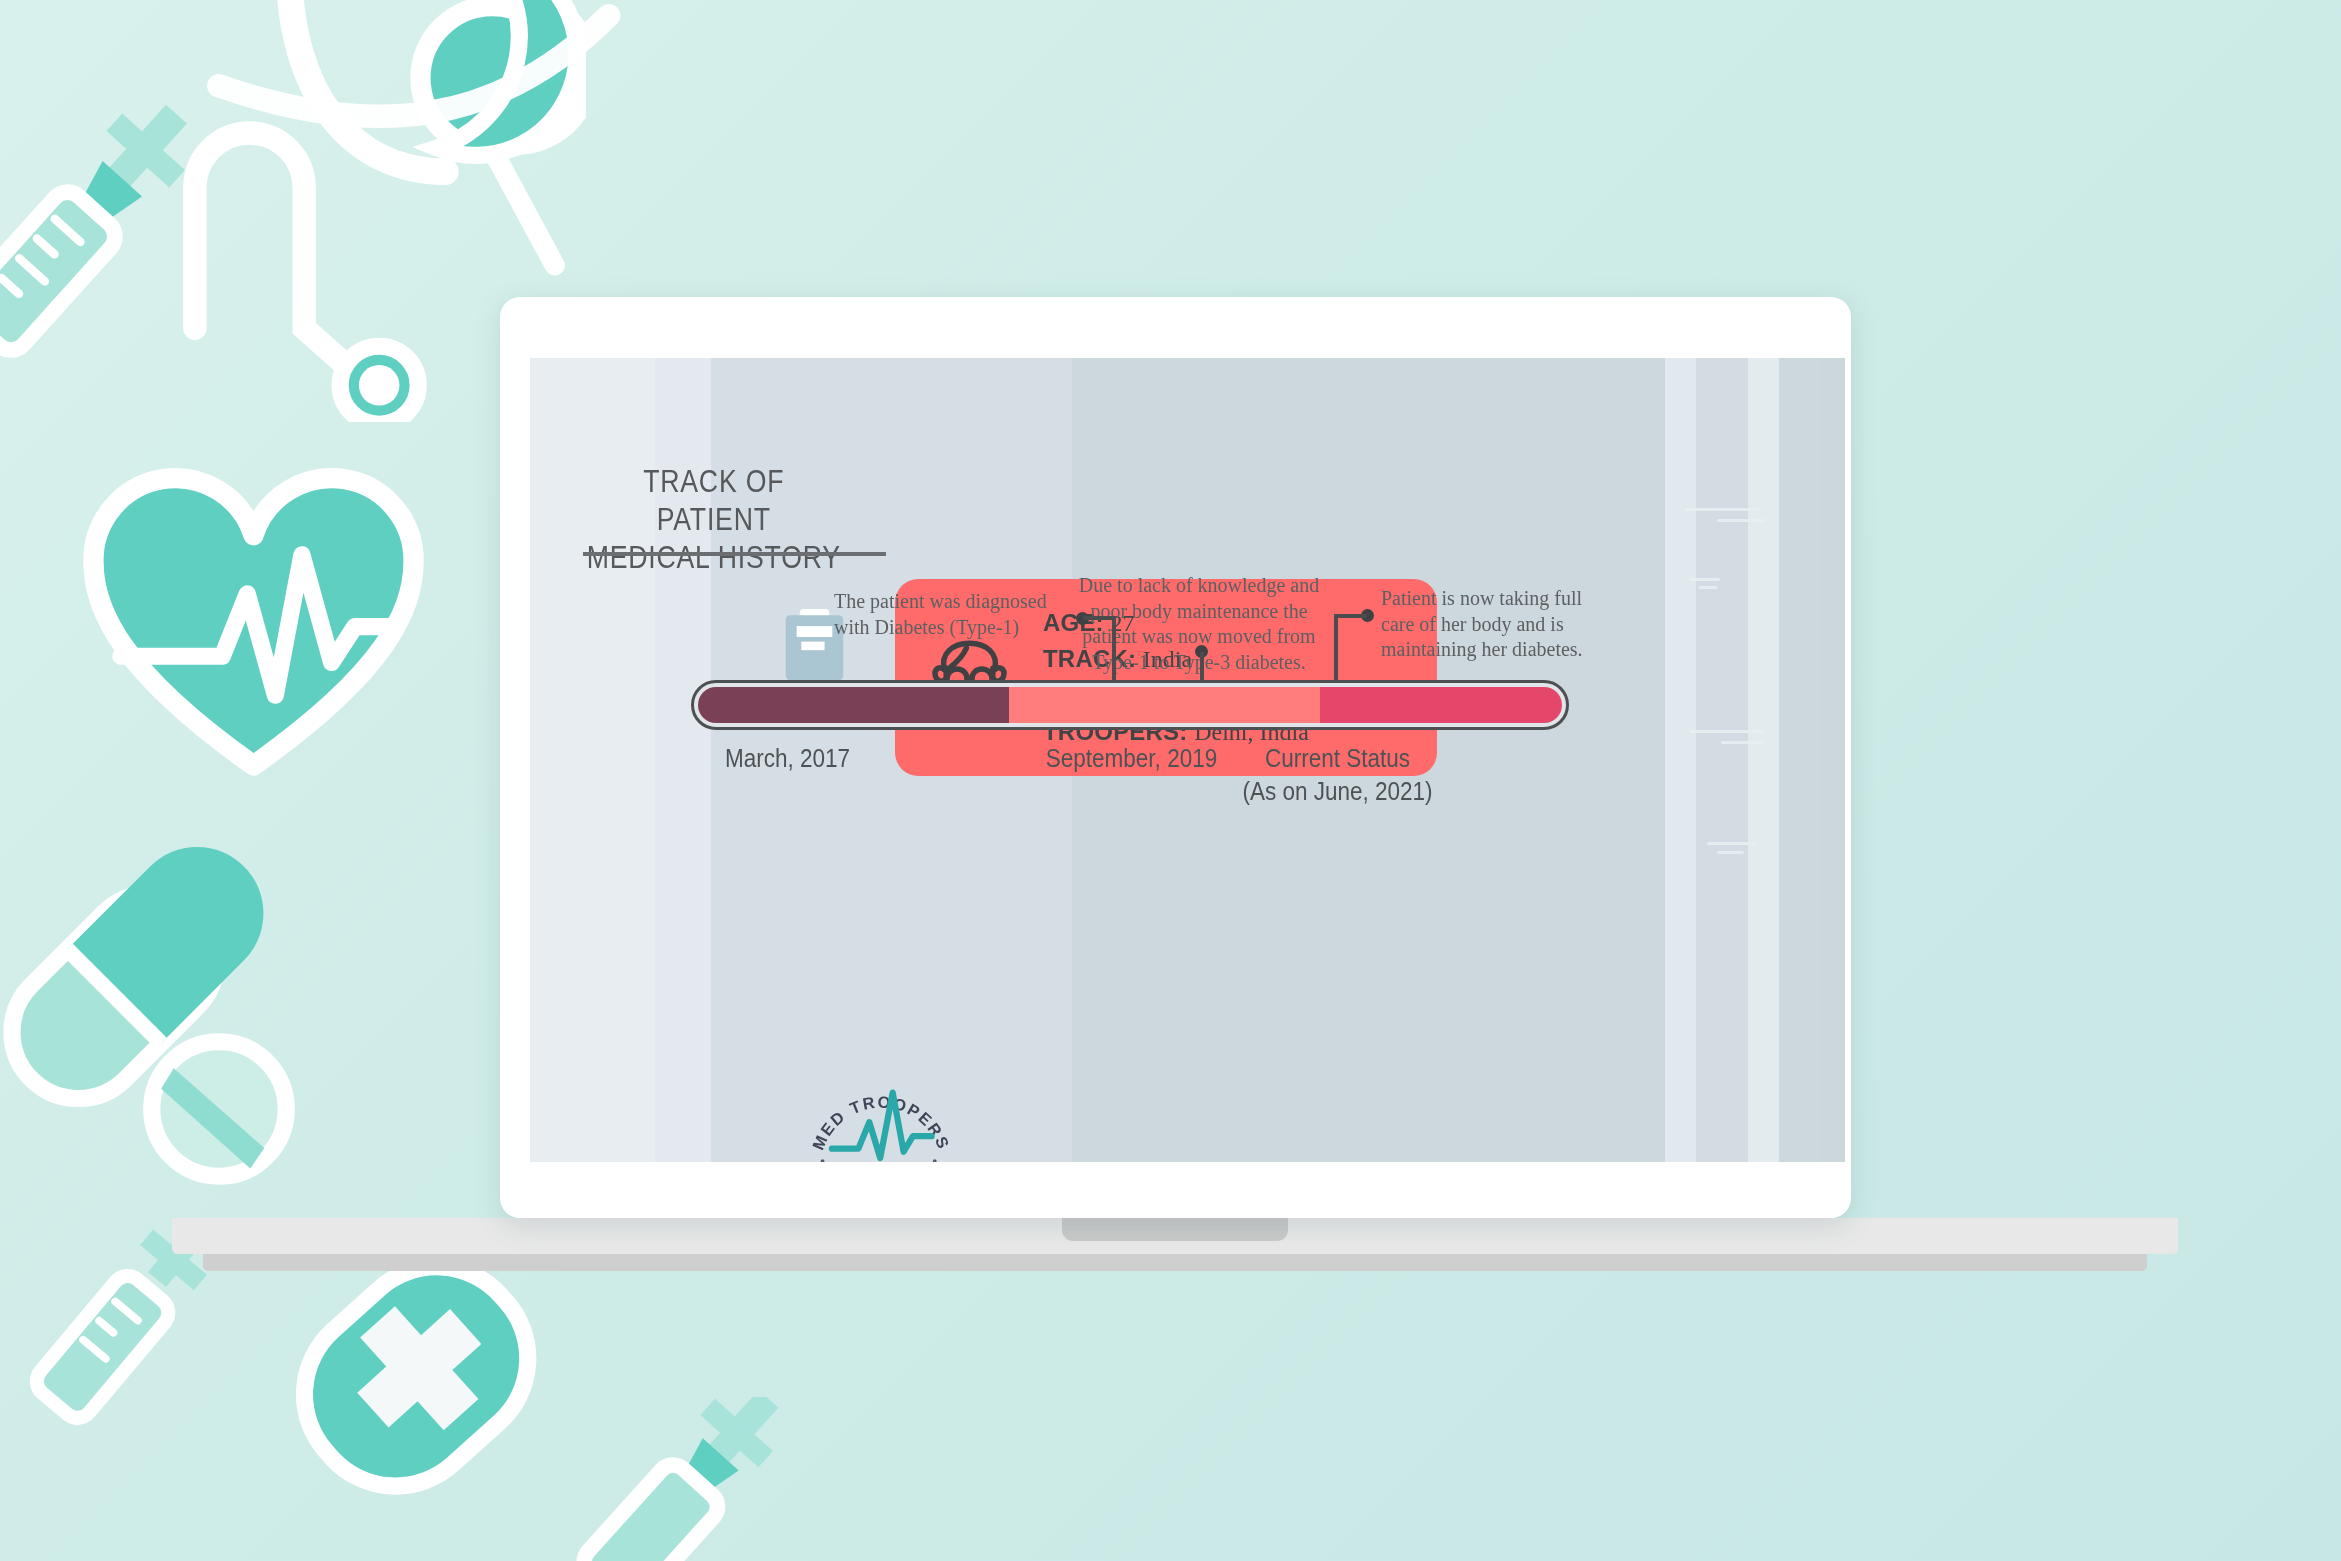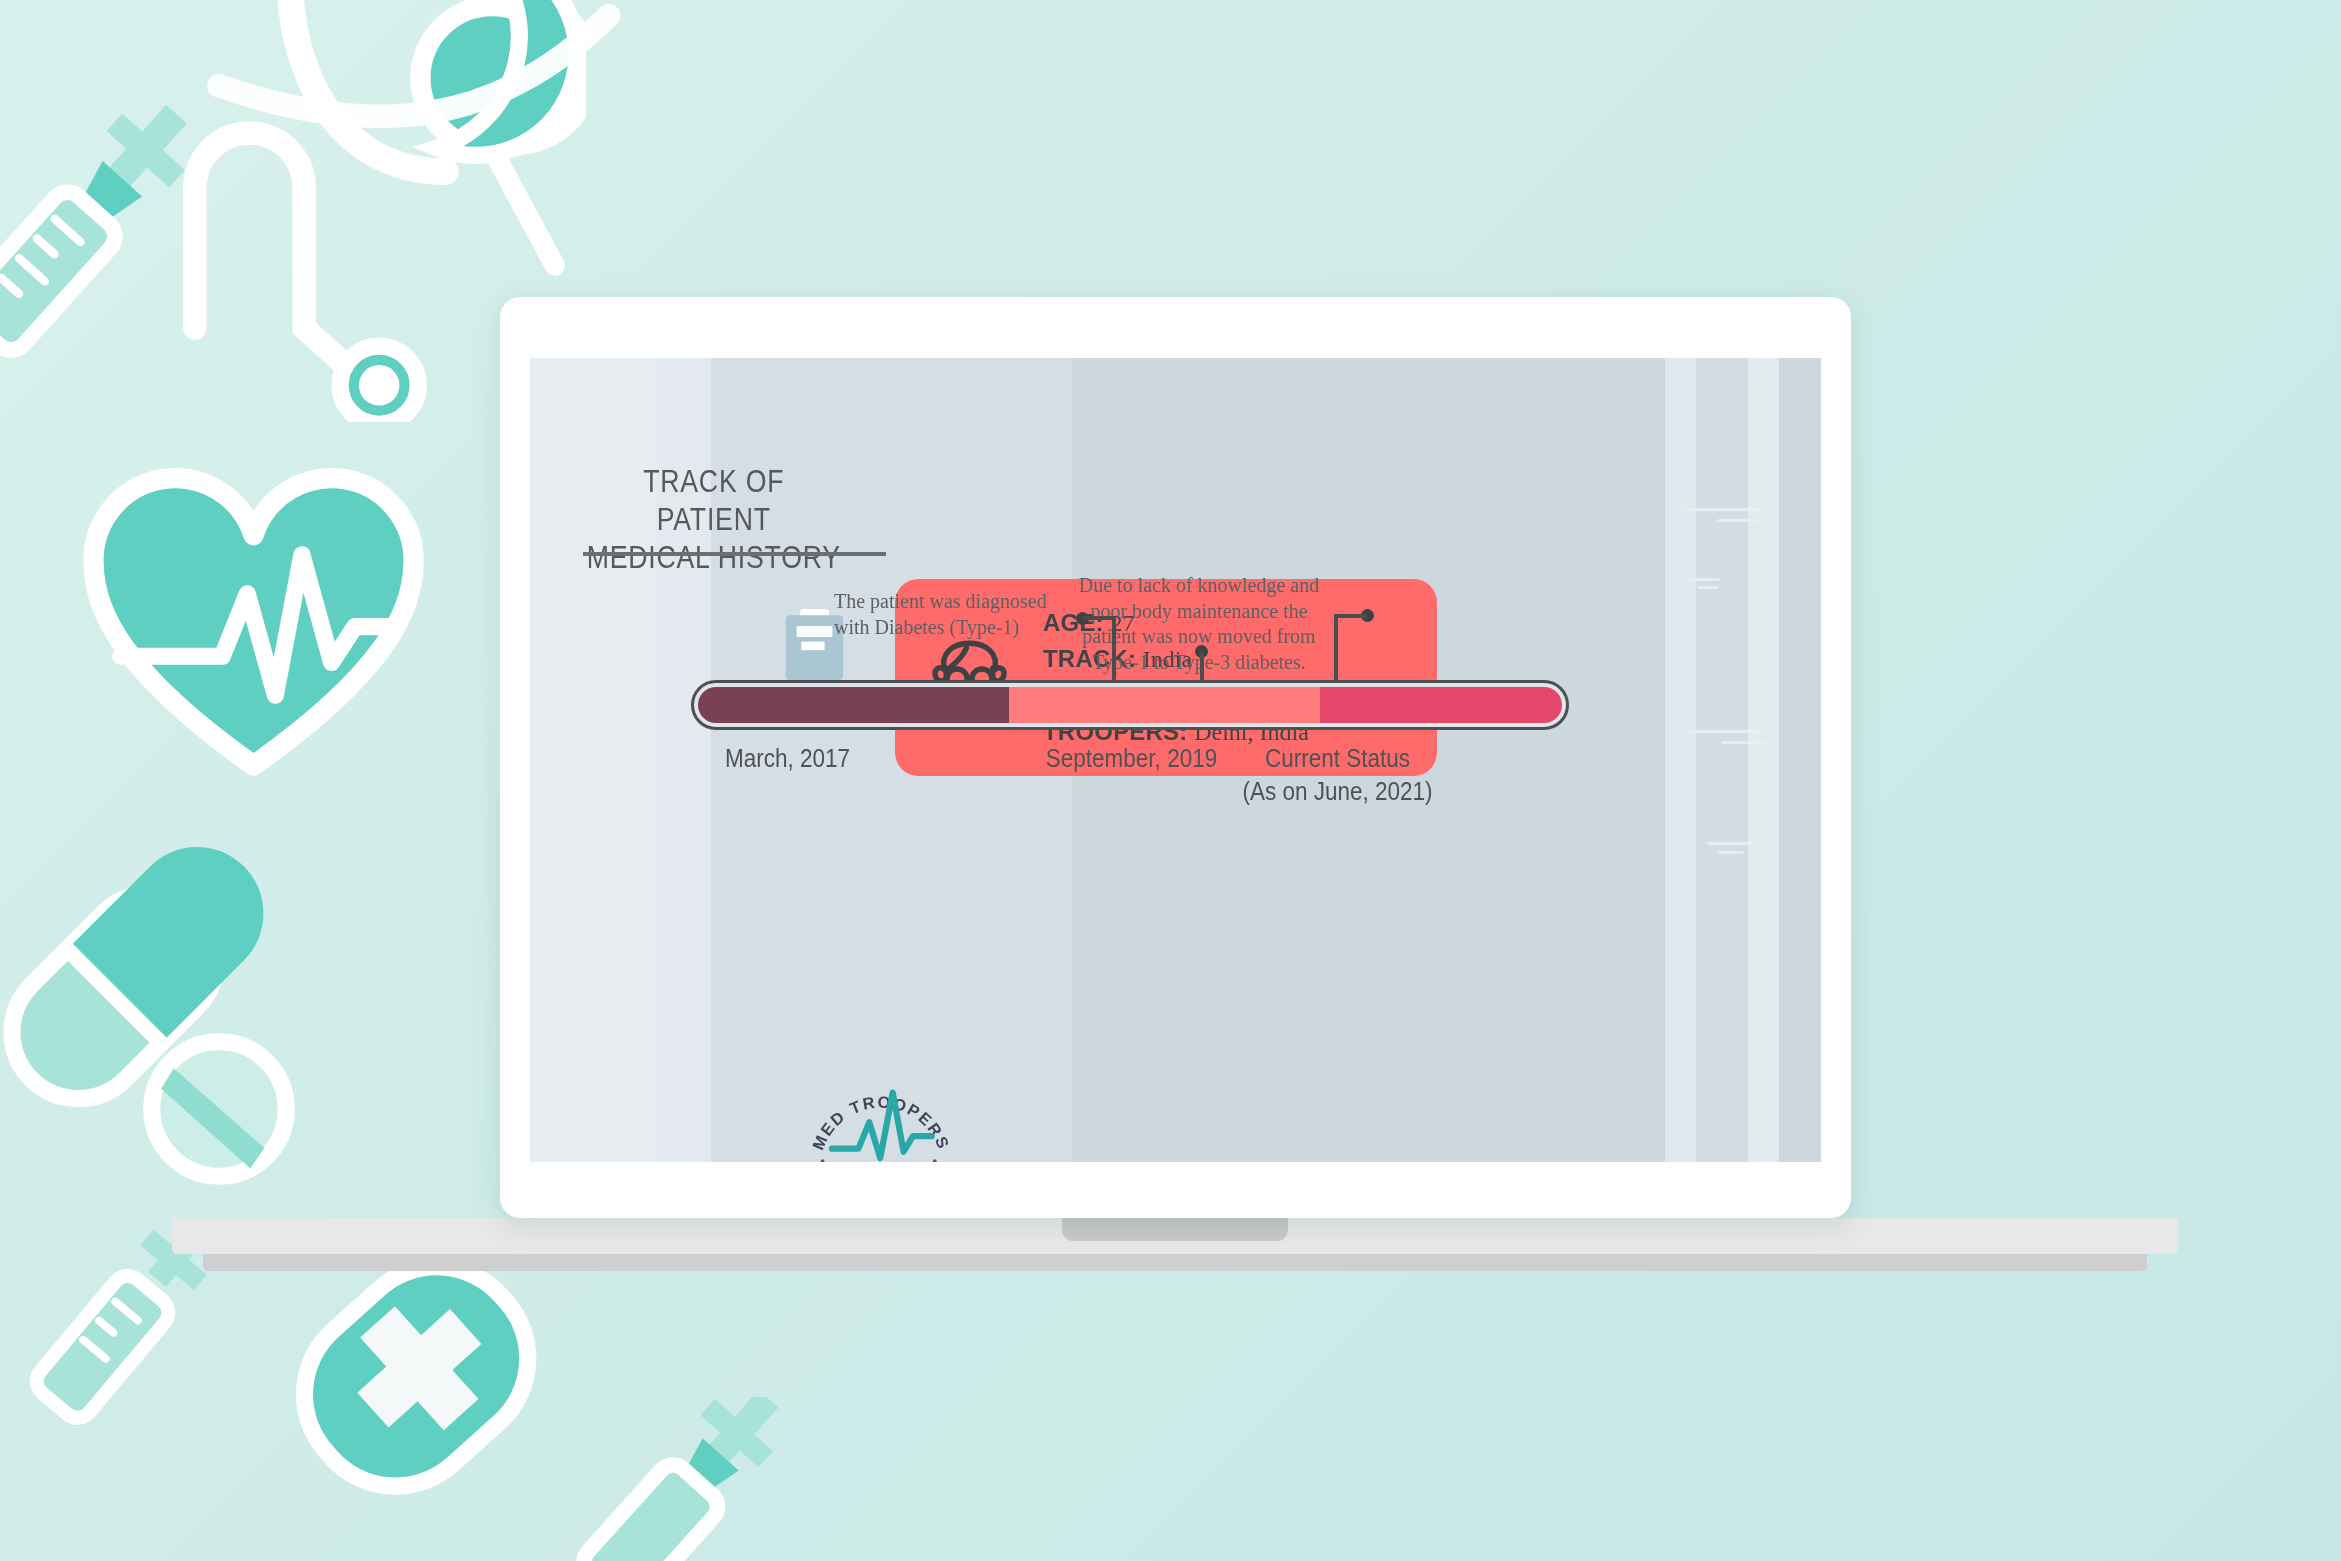--- a/index.html
+++ b/index.html
@@ -13,21 +13,21 @@
 
   
   .laptop{position:absolute;left:500px;top:297px;width:1351px;height:921px;}
   .lid{
     position:absolute;left:0;top:0;width:1351px;height:921px;
     background:#ffffff;border-radius:20px;
     box-shadow:0 7.8px 26.5px rgba(80,110,110,.17);
   }
   .screen{
     position:absolute;left:30px;top:61px;width:1291px;height:804px;
-    background:#ccd7dd;overflow:hidden;
+    background:#ccd7dd;overflow:hidden;padding-left:24px;
   }
   .band{position:absolute;top:0;bottom:0;}
 
   
   .title{
     position:absolute;left:53px;top:105px;width:304px;
     text-align:center;color:#56595b;
     font-size:31px;letter-spacing:0.9px;line-height:1.22;
     font-family:"Liberation Sans",sans-serif;font-weight:400;
     font-stretch:condensed;transform:scaleX(.86);transform-origin:left top;
@@ -251,20 +251,21 @@
           </div>
           <div>
             <span class="k">TROOPERS:</span>
             <span class="v">Delhi, India</span>
           </div>
         </div>
       </div>
 
       <div class="note note-1">The patient was diagnosed with Diabetes (Type-1)</div>
       <div class="note note-2">Due to lack of knowledge and poor body maintenance the patient was now moved from Type-1 to Type-3 diabetes.</div>
+      <div class="note note-3">Patient is now taking full care of her body and is maintaining her diabetes.</div>
 
       <div class="dot" style="left:546px;top:254px;"></div>
       <div class="conn" style="left:553px;top:258px;width:33px;height:3.9px;"></div>
       <div class="conn" style="left:582px;top:258px;width:3.9px;height:72px;"></div>
 
       <div class="dot" style="left:665px;top:287px;"></div>
       <div class="conn" style="left:670px;top:294px;width:3.9px;height:37px;"></div>
 
       <div class="dot" style="left:831px;top:251px;"></div>
       <div class="conn" style="left:804px;top:256px;width:33px;height:3.9px;"></div>

